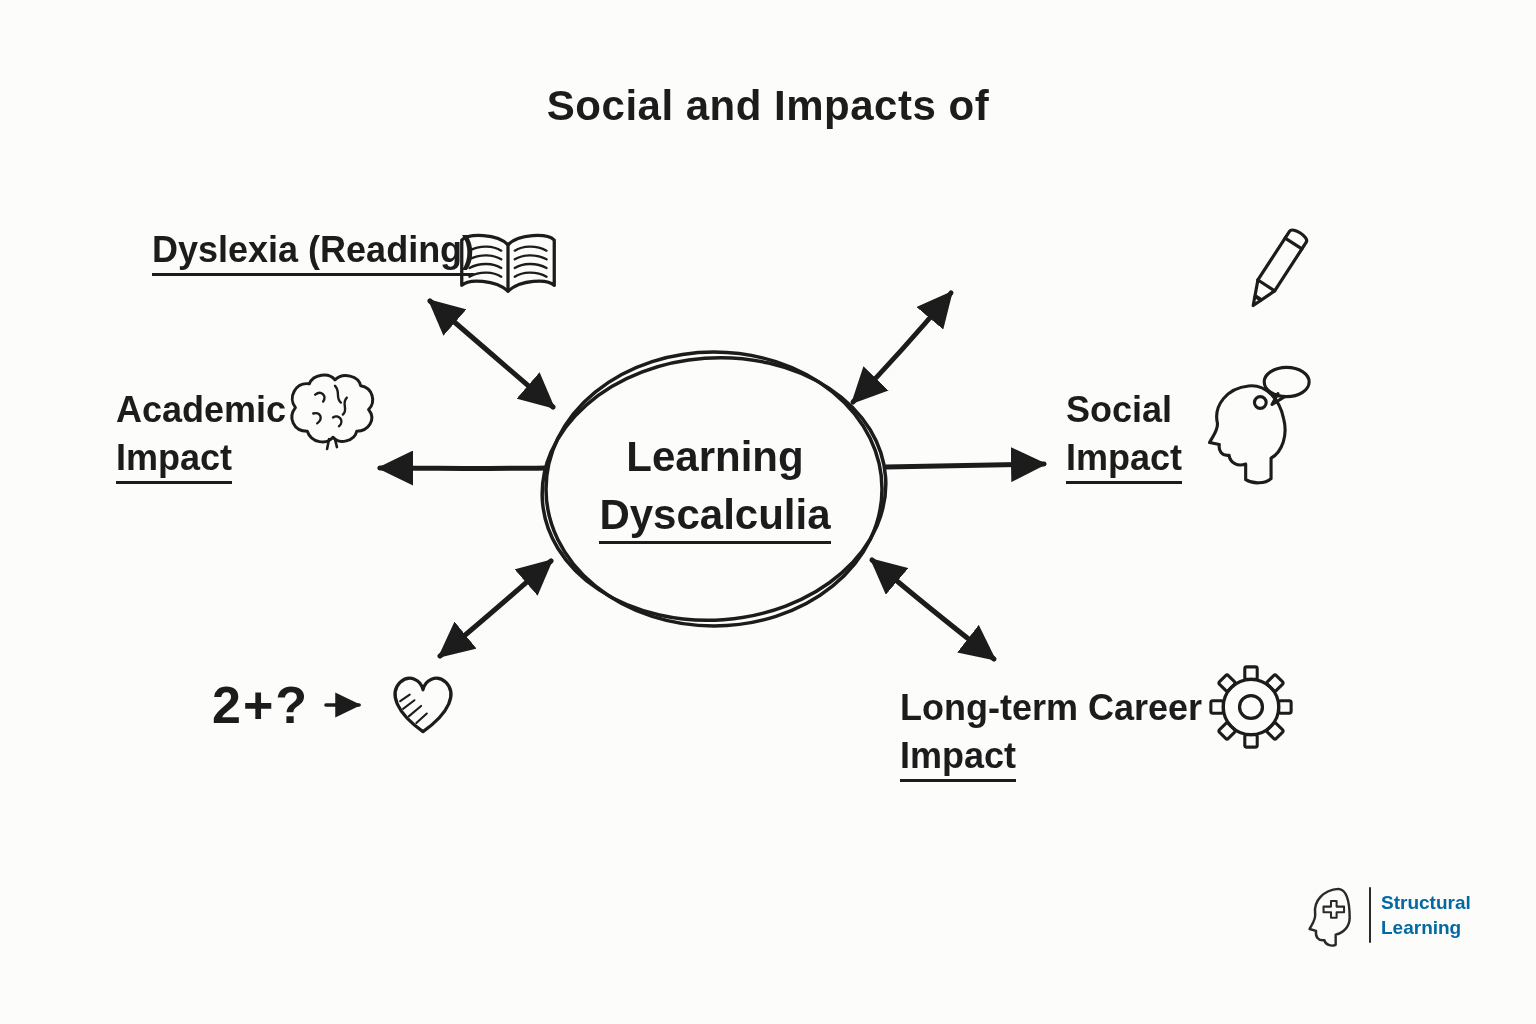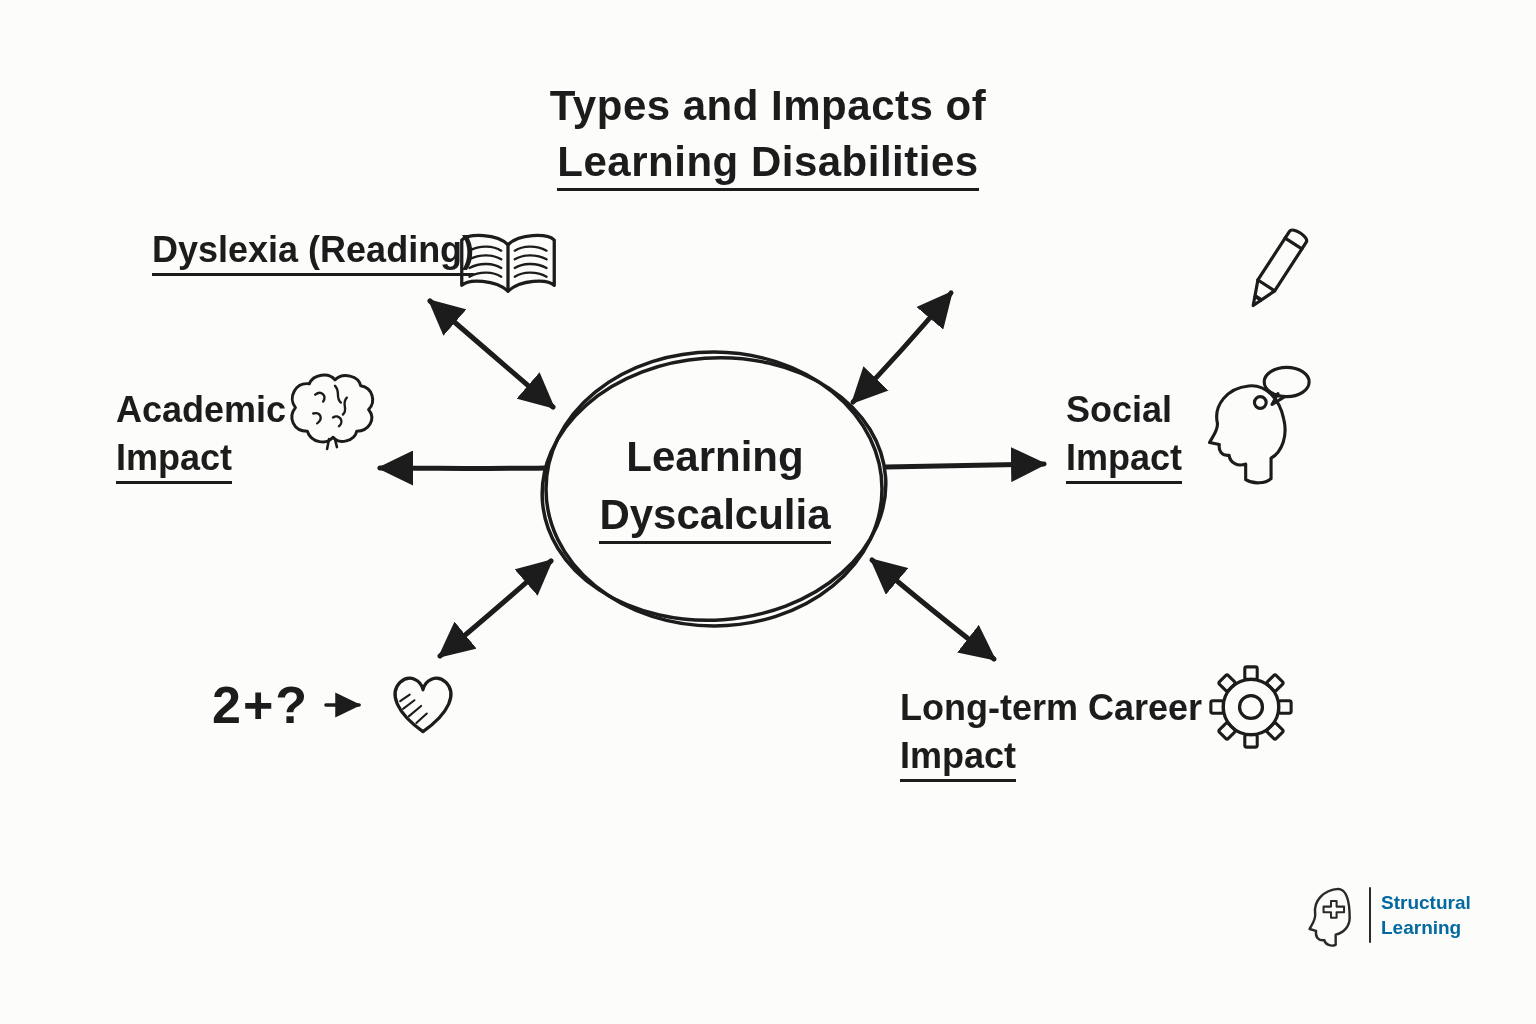--- a/index.html
+++ b/index.html
@@ -44,22 +44,21 @@
       <path d="M553 407 C515 374 468 334 430 301" marker-start="url(#ah)" marker-end="url(#ah)"></path>
       <path d="M853 402 C888 366 920 330 951 293" marker-start="url(#ah)" marker-end="url(#ah)"></path>
       <path d="M545 468 C490 469 438 468 380 468" marker-end="url(#ah)"></path>
       <path d="M886 467 C940 466 990 465 1044 464" marker-end="url(#ah)"></path>
       <path d="M551 561 C513 594 478 625 440 656" marker-start="url(#ah)" marker-end="url(#ah)"></path>
       <path d="M872 560 C912 594 953 627 994 659" marker-start="url(#ah)" marker-end="url(#ah)"></path>
     </g>
   </svg>
 
   <div class="abs title">
-    <div>Types and Impacts of</div>
-    <div><span class="u">Learning Disabilities</span></div>
+    <div>Social and Impacts of</div>
   </div>
 
   <div class="abs center-label">
     <div>Learning</div>
     <div><span class="u">Dyscalculia</span></div>
   </div>
 
   <div class="abs node-label nowrap" style="left:152px;top:226px">
     <span class="u">Dyslexia (Reading)</span>
   </div>

